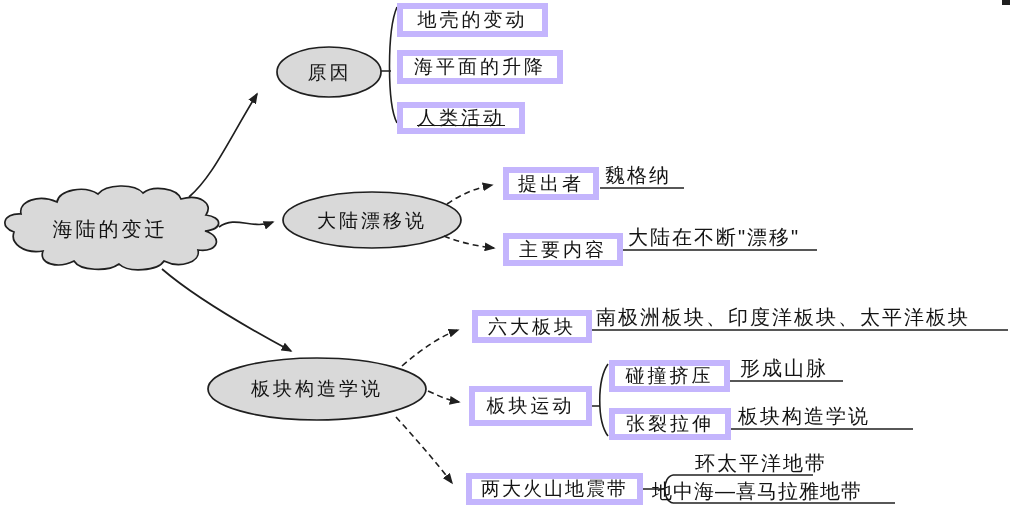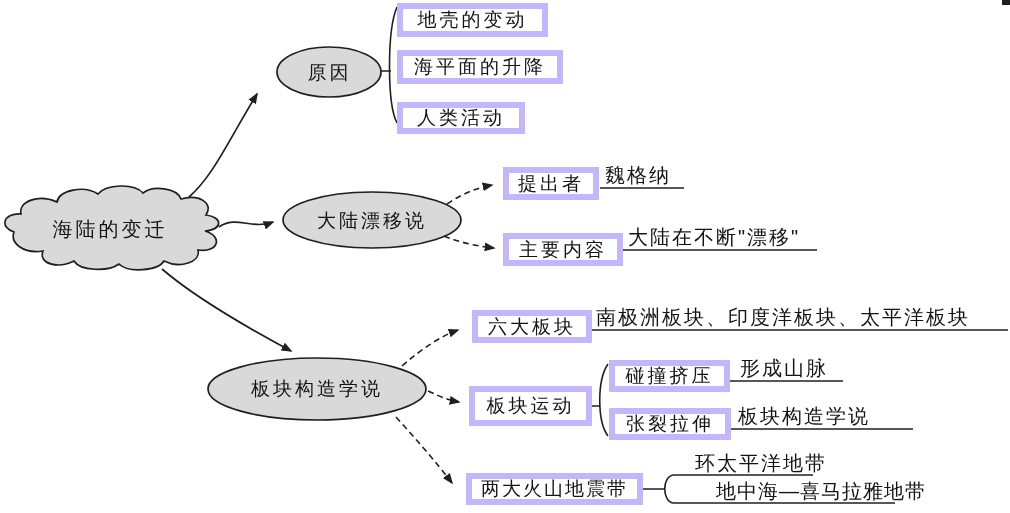--- a/index.html
+++ b/index.html
@@ -76,36 +76,36 @@
     <path d="M 673 503 L 895 503" stroke="#1f1f1f" stroke-width="1.5"></path>
 
     <rect x="1002" y="0" width="8" height="5" fill="#1f1f1f"></rect>
   </svg>
 
   <div class="node-label" style="left:30px; top:216px; width:160px; height:26px; font-size:20px;">海陆的变迁</div>
 
   <div class="node-label" style="left:278px; top:48px; width:103px; height:49px;">原因</div>
   <div class="box" style="left:397px; top:3px; width:151px; height:34px;">地壳的变动</div>
   <div class="box" style="left:397px; top:50px; width:166px; height:34px;">海平面的升降</div>
-  <div class="box" style="left:397px; top:102px; width:128px; height:32px;">人类活动</div>
+  <div class="box" style="left:397px; top:102px; width:128px; height:32px;text-decoration:underline;">人类活动</div>
 
   <div class="node-label" style="left:283px; top:193px; width:178px; height:55px;">大陆漂移说</div>
   <div class="box" style="left:503px; top:167px; width:96px; height:33px;">提出者</div>
   <div class="value" style="left:605px; top:165px;">魏格纳</div>
   <div class="box" style="left:503px; top:233px; width:120px; height:33px;">主要内容</div>
   <div class="value" style="left:628px; top:227px;">大陆在不断"漂移"</div>
 
   <div class="node-label" style="left:208px; top:358px; width:218px; height:62px;">板块构造学说</div>
 
   <div class="box" style="left:472px; top:310px; width:120px; height:33px;">六大板块</div>
   <div class="value" style="left:596px; top:307px;">南极洲板块、印度洋板块、太平洋板块</div>
 
   <div class="box" style="left:469px; top:386px; width:123px; height:40px;">板块运动</div>
   <div class="box" style="left:609px; top:360px; width:121px; height:32px;">碰撞挤压</div>
   <div class="value" style="left:740px; top:358px;">形成山脉</div>
   <div class="box" style="left:609px; top:408px; width:122px; height:32px;">张裂拉伸</div>
   <div class="value" style="left:738px; top:406px;">板块构造学说</div>
 
   <div class="box" style="left:466px; top:473px; width:177px; height:32px; letter-spacing:2px;">两大火山地震带</div>
   <div class="value" style="left:695px; top:453px;">环太平洋地带</div>
-  <div class="value" style="left:716px; top:481px; letter-spacing:1px;">地中海—喜马拉雅地带</div>
+  <div class="value" style="left:652px; top:481px; letter-spacing:1px;">地中海—喜马拉雅地带</div>
 
 </div>
 
 </body></html>

